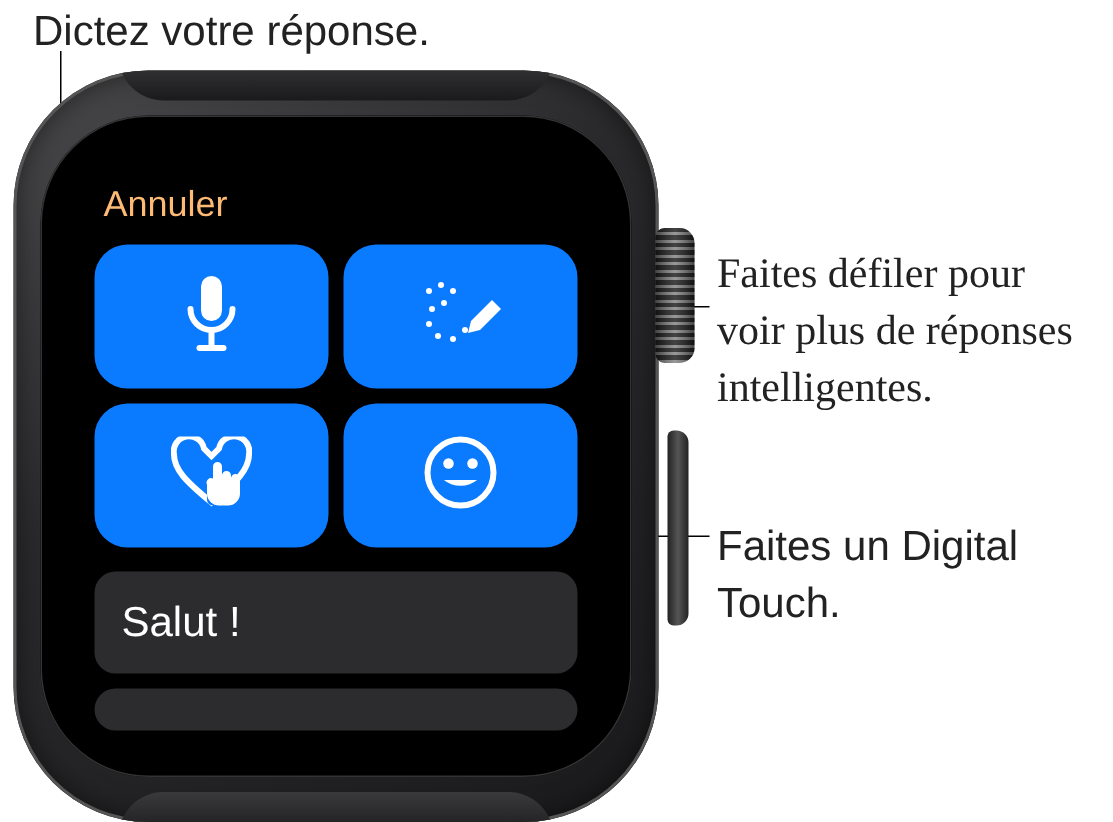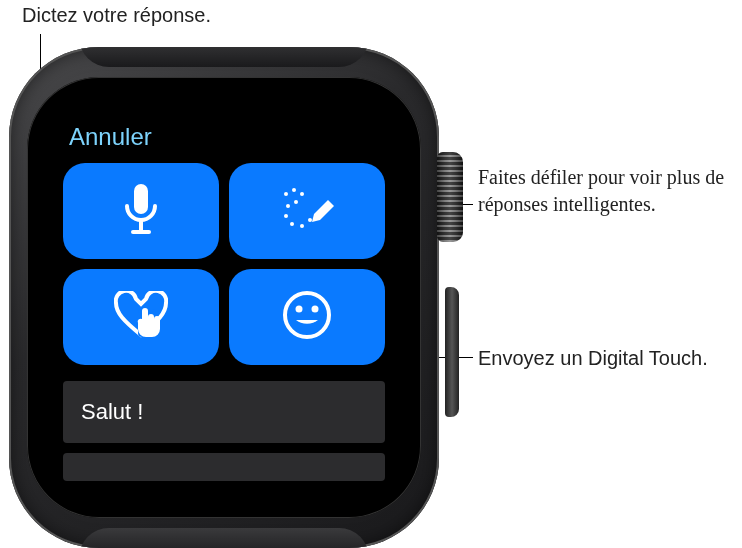--- a/index.html
+++ b/index.html
@@ -5,21 +5,21 @@
     * { margin: 0; padding: 0; box-sizing: border-box; }
     body {
       width: 742px;
       height: 548px;
       background: #ffffff;
       font-family: -apple-system, BlinkMacSystemFont, "Helvetica Neue", Arial, sans-serif;
       position: relative;
     }
     .callout {
       position: absolute;
-      font-size: 20px;
+      font-size: 28px;
       color: #222;
       line-height: 1.35;
     }
     .callout-line {
       position: absolute;
       background: #000;
     }
     
     .watch {
       position: absolute;
@@ -68,21 +68,21 @@
       height: 410px;
       background: #000;
       border-radius: 44px;
       overflow: hidden;
       color: #fff;
     }
     .screen-header {
       padding: 18px 20px 8px 20px;
       font-size: 24px;
       font-weight: 500;
-      color: #7dd3fc;
+      color: #fdba74;
     }
     .button-grid {
       display: grid;
       grid-template-columns: 1fr 1fr;
       gap: 10px;
       padding: 4px 14px 10px 14px;
     }
     .action-btn {
       background: #0a7aff;
       border-radius: 22px;
@@ -93,23 +93,23 @@
     }
     .action-btn svg { fill: #fff; }
     .reply-list {
       padding: 6px 14px 0 14px;
       display: flex;
       flex-direction: column;
       gap: 10px;
     }
     .reply-item {
       background: #2c2c2e;
-      border-radius: 4px;
+      border-radius: 14px;
       padding: 18px 18px;
-      font-size: 22px;
+      font-size: 28px;
       color: #fff;
       font-weight: 400;
     }
     .reply-item.partial {
       height: 28px;
       padding: 8px 18px 0 18px;
       overflow: hidden;
       color: #fff;
     }
     
@@ -150,21 +150,21 @@
   <span>Dictez votre réponse.</span>
 </div>
 <div class="callout-line" style="left:40px; top:34px; width:1px; height:150px;"></div>
 
 <div class="callout" style="left:478px; top:164px; width:250px;font-family:Liberation Serif, serif;">
   <span>Faites défiler pour voir plus de réponses intelligentes.</span>
 </div>
 <div class="callout-line" style="left:455px; top:204px; width:18px; height:1px;"></div>
 
 <div class="callout" style="left:478px; top:345px; width:230px;">
-  <span>Envoyez un Digital Touch.</span>
+  <span>Faites un Digital Touch.</span>
 </div>
 <div class="callout-line" style="left:139px; top:357px; width:334px; height:1px;"></div>
 <div class="callout-line" style="left:139px; top:330px; width:1px; height:28px;"></div>
 
 <div class="watch">
   <div class="watch-case"></div>
   <div class="crown"></div>
   <div class="side-button"></div>
   <div class="watch-screen-bezel"></div>
 

